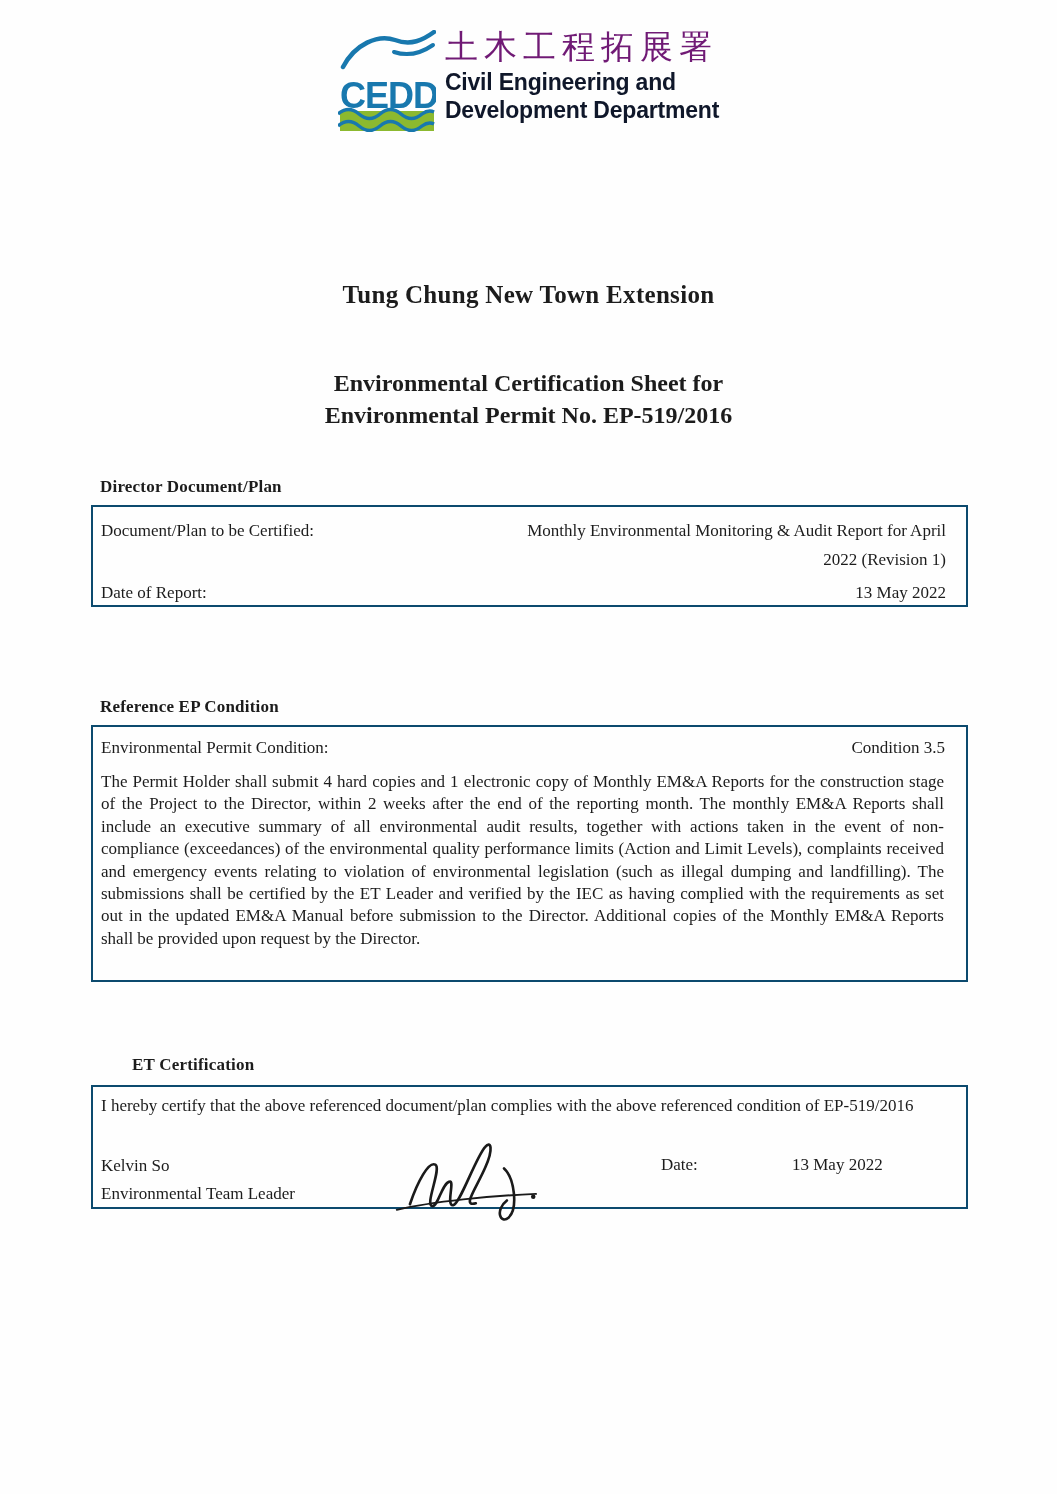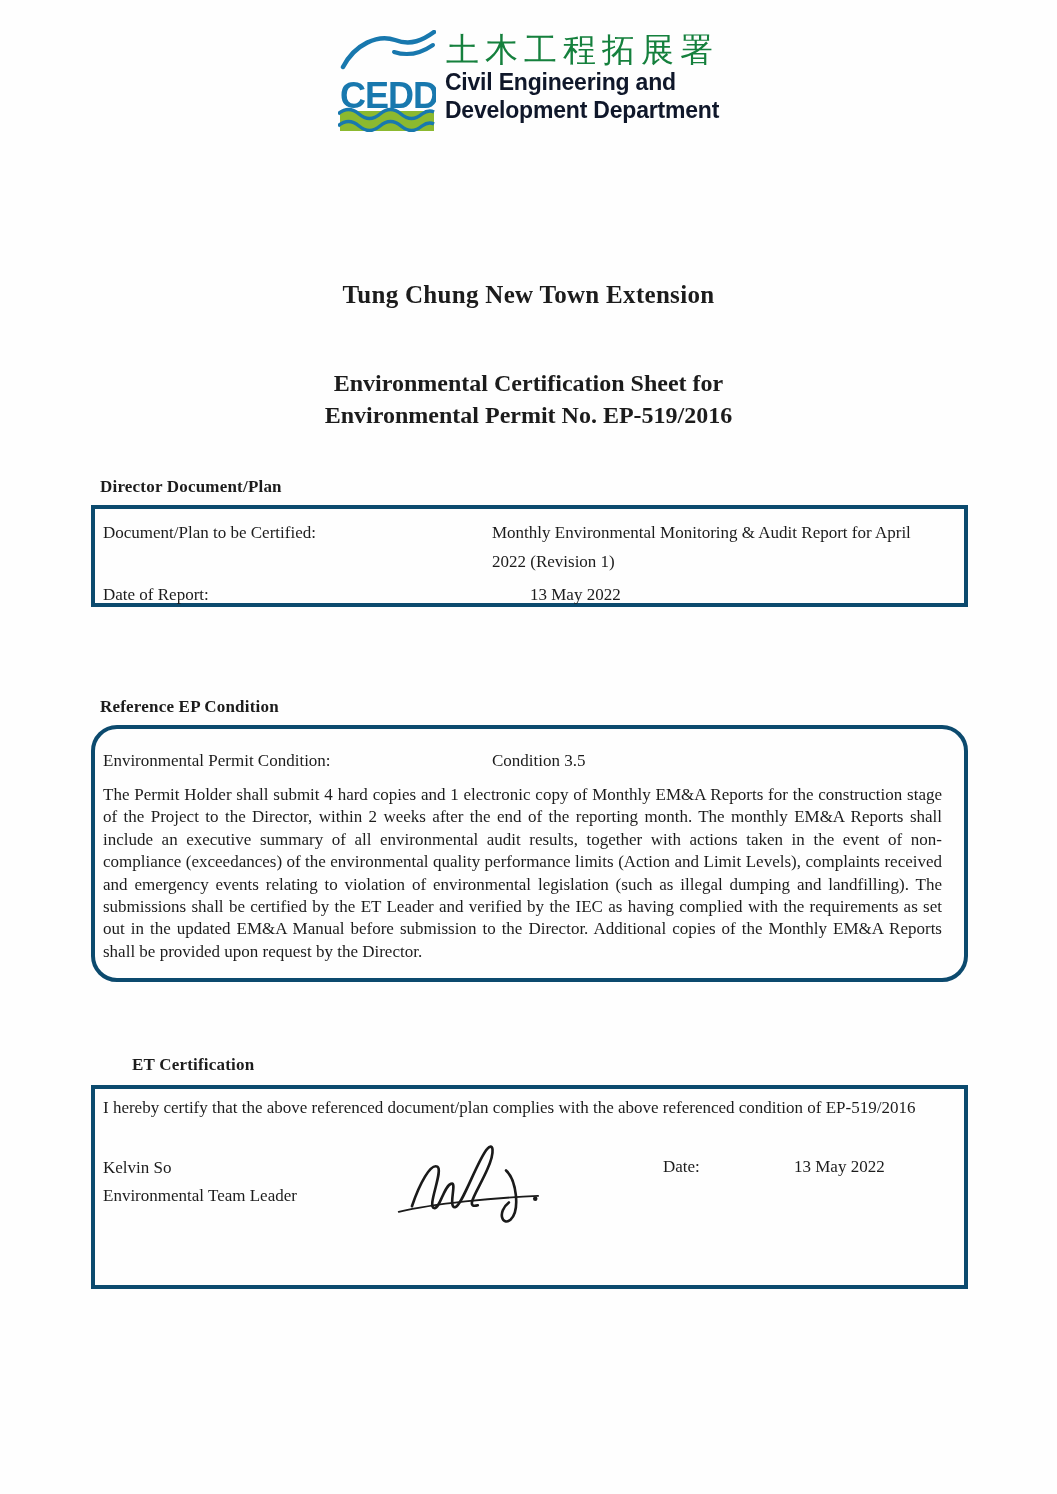--- a/index.html
+++ b/index.html
@@ -13,24 +13,23 @@
     overflow:hidden;
   }
   
   .logo-block{
     position:absolute;top:30px;left:0;right:0;
     display:flex;justify-content:center;align-items:flex-start;gap:9px;
   }
   .logo-emblem{width:98px;height:102px;display:block;}
   .logo-text{padding-top:2px;}
   .logo-chinese{
-    font-family:Liberation Sans, sans-serif;
-    font-size:33px;letter-spacing:6px;color:#15803d;line-height:36px;
+    font-family:Liberation Mono, monospace;
+    font-size:33px;letter-spacing:6px;color:#701a75;line-height:36px;
     white-space:nowrap;
-    text-align:right;
   }
   .logo-en{
     font-family:"Liberation Sans","DejaVu Sans",sans-serif;
     font-weight:bold;font-size:23px;color:#0f172a;line-height:28px;
     letter-spacing:-0.2px;white-space:nowrap;
   }
   
   .project-title{
     position:absolute;top:250px;left:0;right:0;
     text-align:center;font-weight:bold;font-size:25px;letter-spacing:0.3px;margin-top:31px;
@@ -42,28 +41,28 @@
   
   .section-heading{
     position:absolute;left:100px;
     font-weight:bold;font-size:17px;letter-spacing:0.2px;
   }
   .h-refdoc{top:477px;}
   .h-refep{top:697px;}
   .h-etcert{top:1055px;left:103px;margin-left:29px;}
   .box{
     position:absolute;left:91px;width:877px;
-    border:4px solid #0c4a6e;box-sizing:border-box;background:#fefefe;
+    border:2px solid #0c4a6e;box-sizing:border-box;background:#fefefe;
   }
   .box1{top:505px;height:102px;padding:9px 20px 0 8px;}
-  .box2{top:725px;height:257px;padding:17px 21px 0 8px;border-radius:26px;}
-  .box3{top:1085px;height:204px;}
+  .box2{top:725px;height:257px;padding:6px 21px 0 8px;}
+  .box3{top:1085px;height:124px;}
   .kv-row{display:flex;font-size:17px;line-height:29px;}
   .kv-label{flex:0 0 389px;}
-  .kv-value{flex:1;}
+  .kv-value{flex:1;text-align:right;}
   .row-gap{margin-top:4px;gap:38px;}
   .condition-para{
     margin-top:9px;font-size:17px;line-height:22.4px;
     text-align:justify;padding-right:1px;
   }
   
   .cert-statement{
     position:absolute;left:8px;right:24px;top:7px;
     font-size:17px;line-height:24px;text-align:left;
   }

